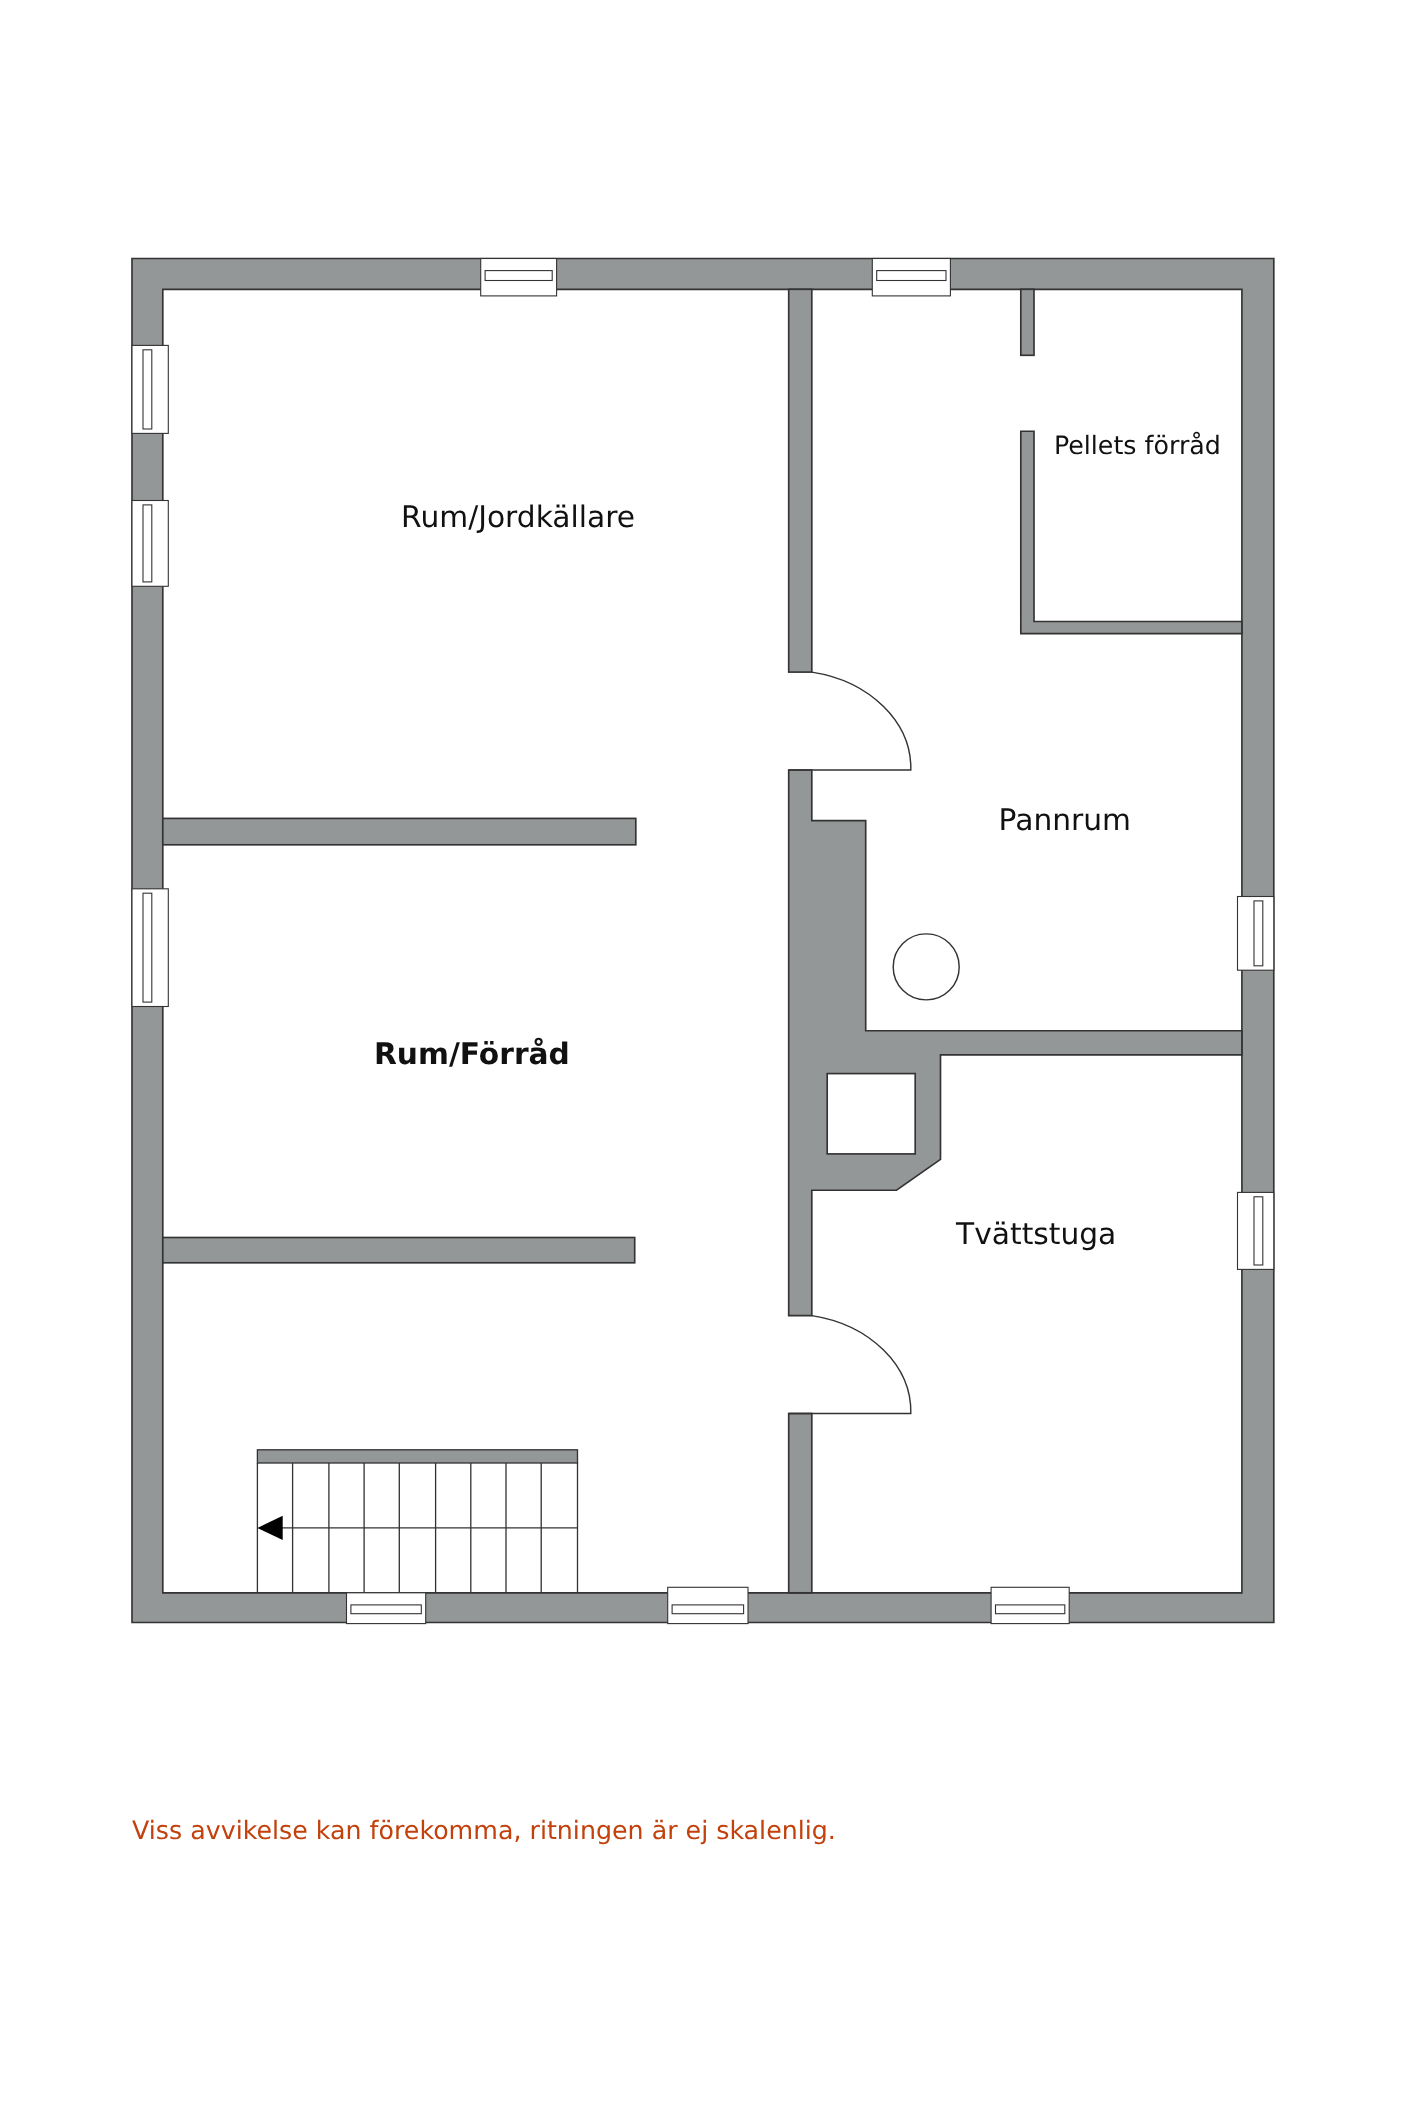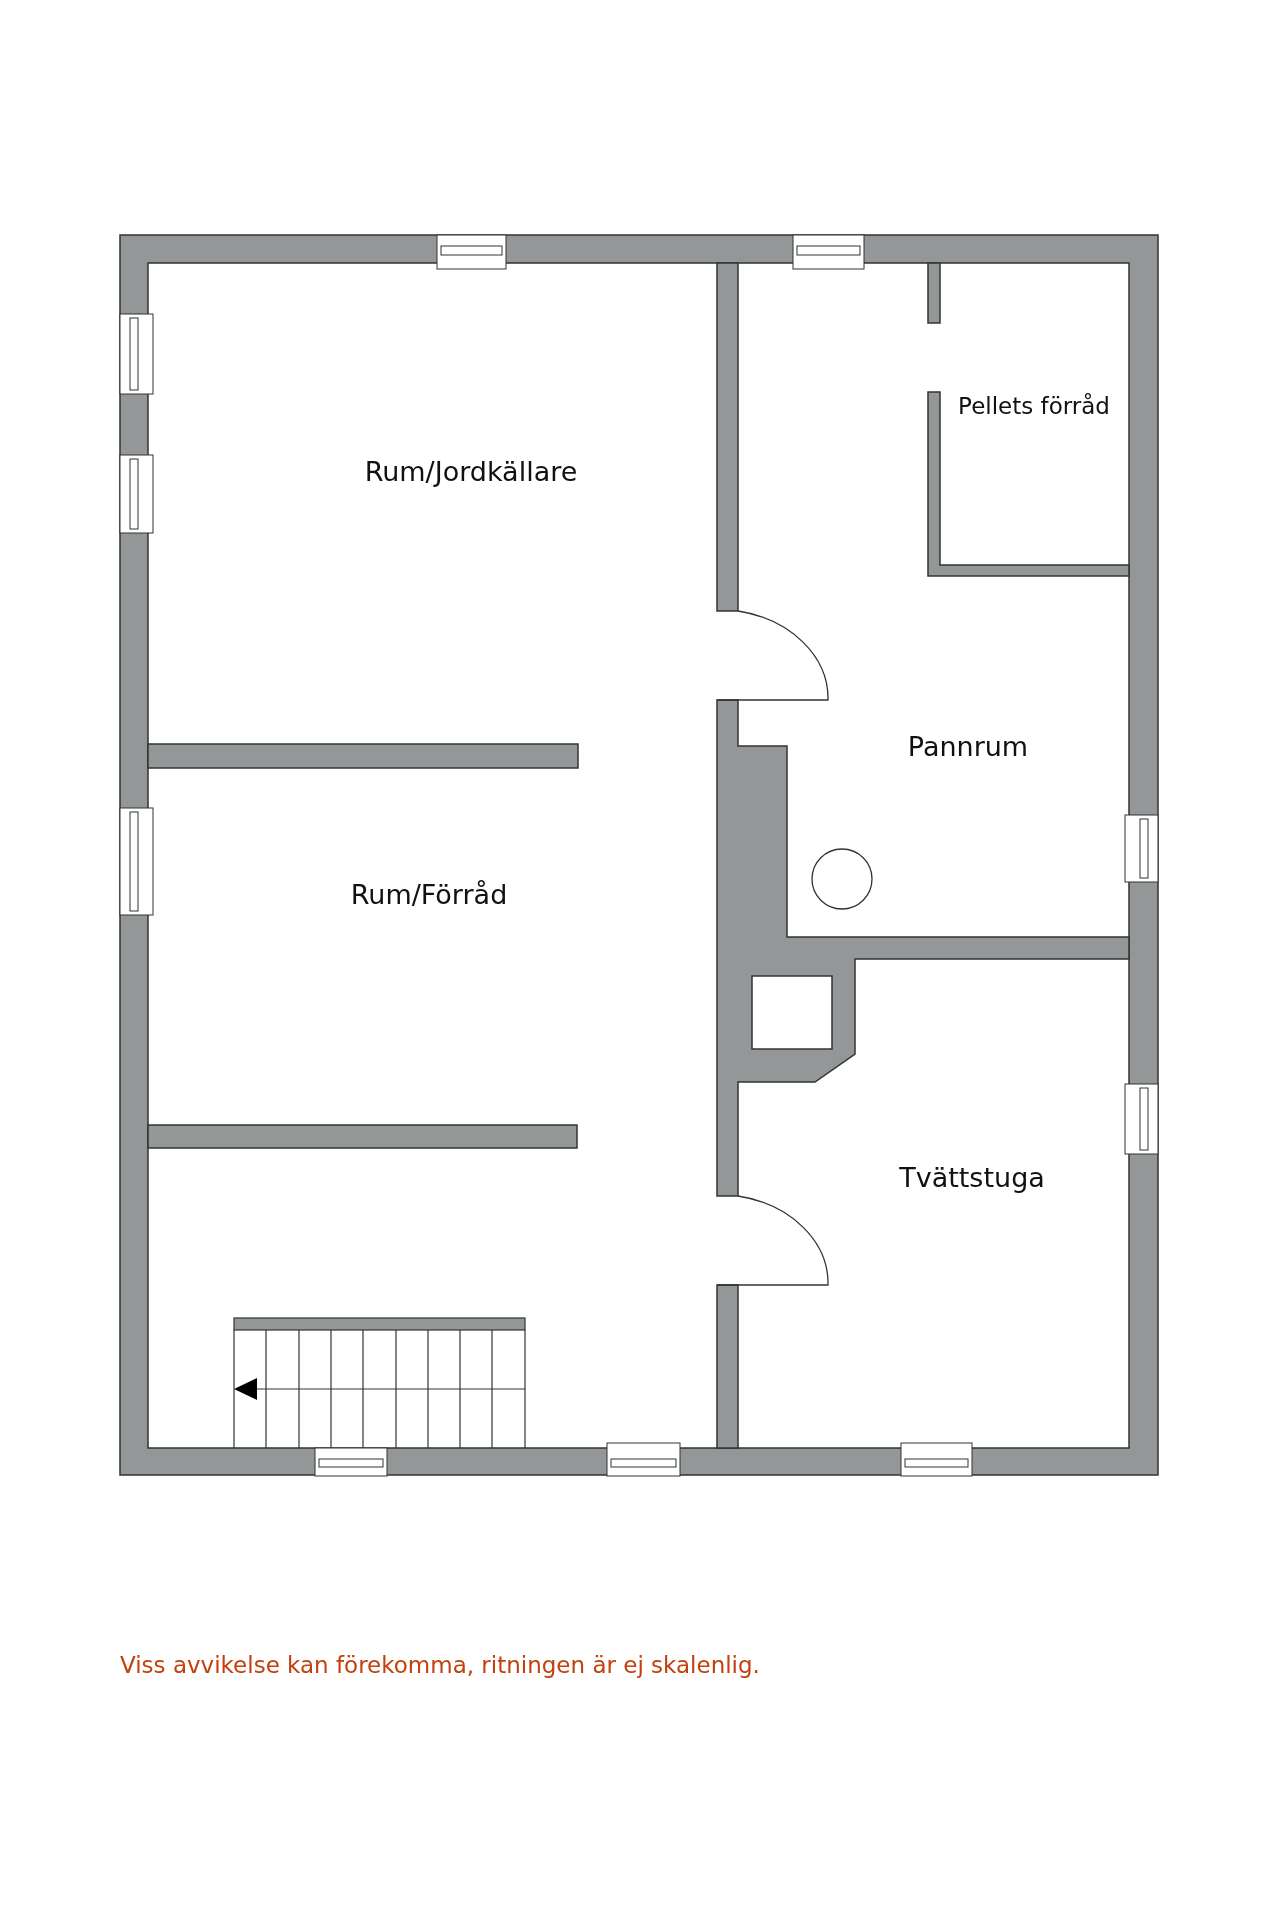--- a/index.html
+++ b/index.html
@@ -97,16 +97,16 @@
     <line x1="492" y1="1330" x2="492" y2="1448"></line>
     <line x1="525" y1="1330" x2="525" y2="1448"></line>
     <line x1="250" y1="1389" x2="525" y2="1389"></line>
   </g>
   <polygon points="234,1389 257,1378 257,1400" fill="#000"></polygon>
 </svg>
 
 <div class="room-label lg" style="left:447px;top:471px;margin-left:24px;">Rum/Jordkällare</div>
 <div class="room-label sm" style="left:1034px;top:406px;">Pellets förråd</div>
 <div class="room-label lg" style="left:968px;top:704px;margin-top:42px;">Pannrum</div>
-<div class="room-label lg" style="left:429px;top:894px;">Rum/Förråd</div>
-<div class="room-label lg" style="left:942px;top:1177px;margin-left:30px;">Tvättstuga</div>
+<div class="room-label lg" style="left:429px;top:959px;font-weight:bold;">Rum/Förråd</div>
+<div class="room-label lg" style="left:942px;top:1122px;">Tvättstuga</div>
 
 <div id="disclaimer">Viss avvikelse kan förekomma, ritningen är ej skalenlig.</div>
 
 </body></html>

